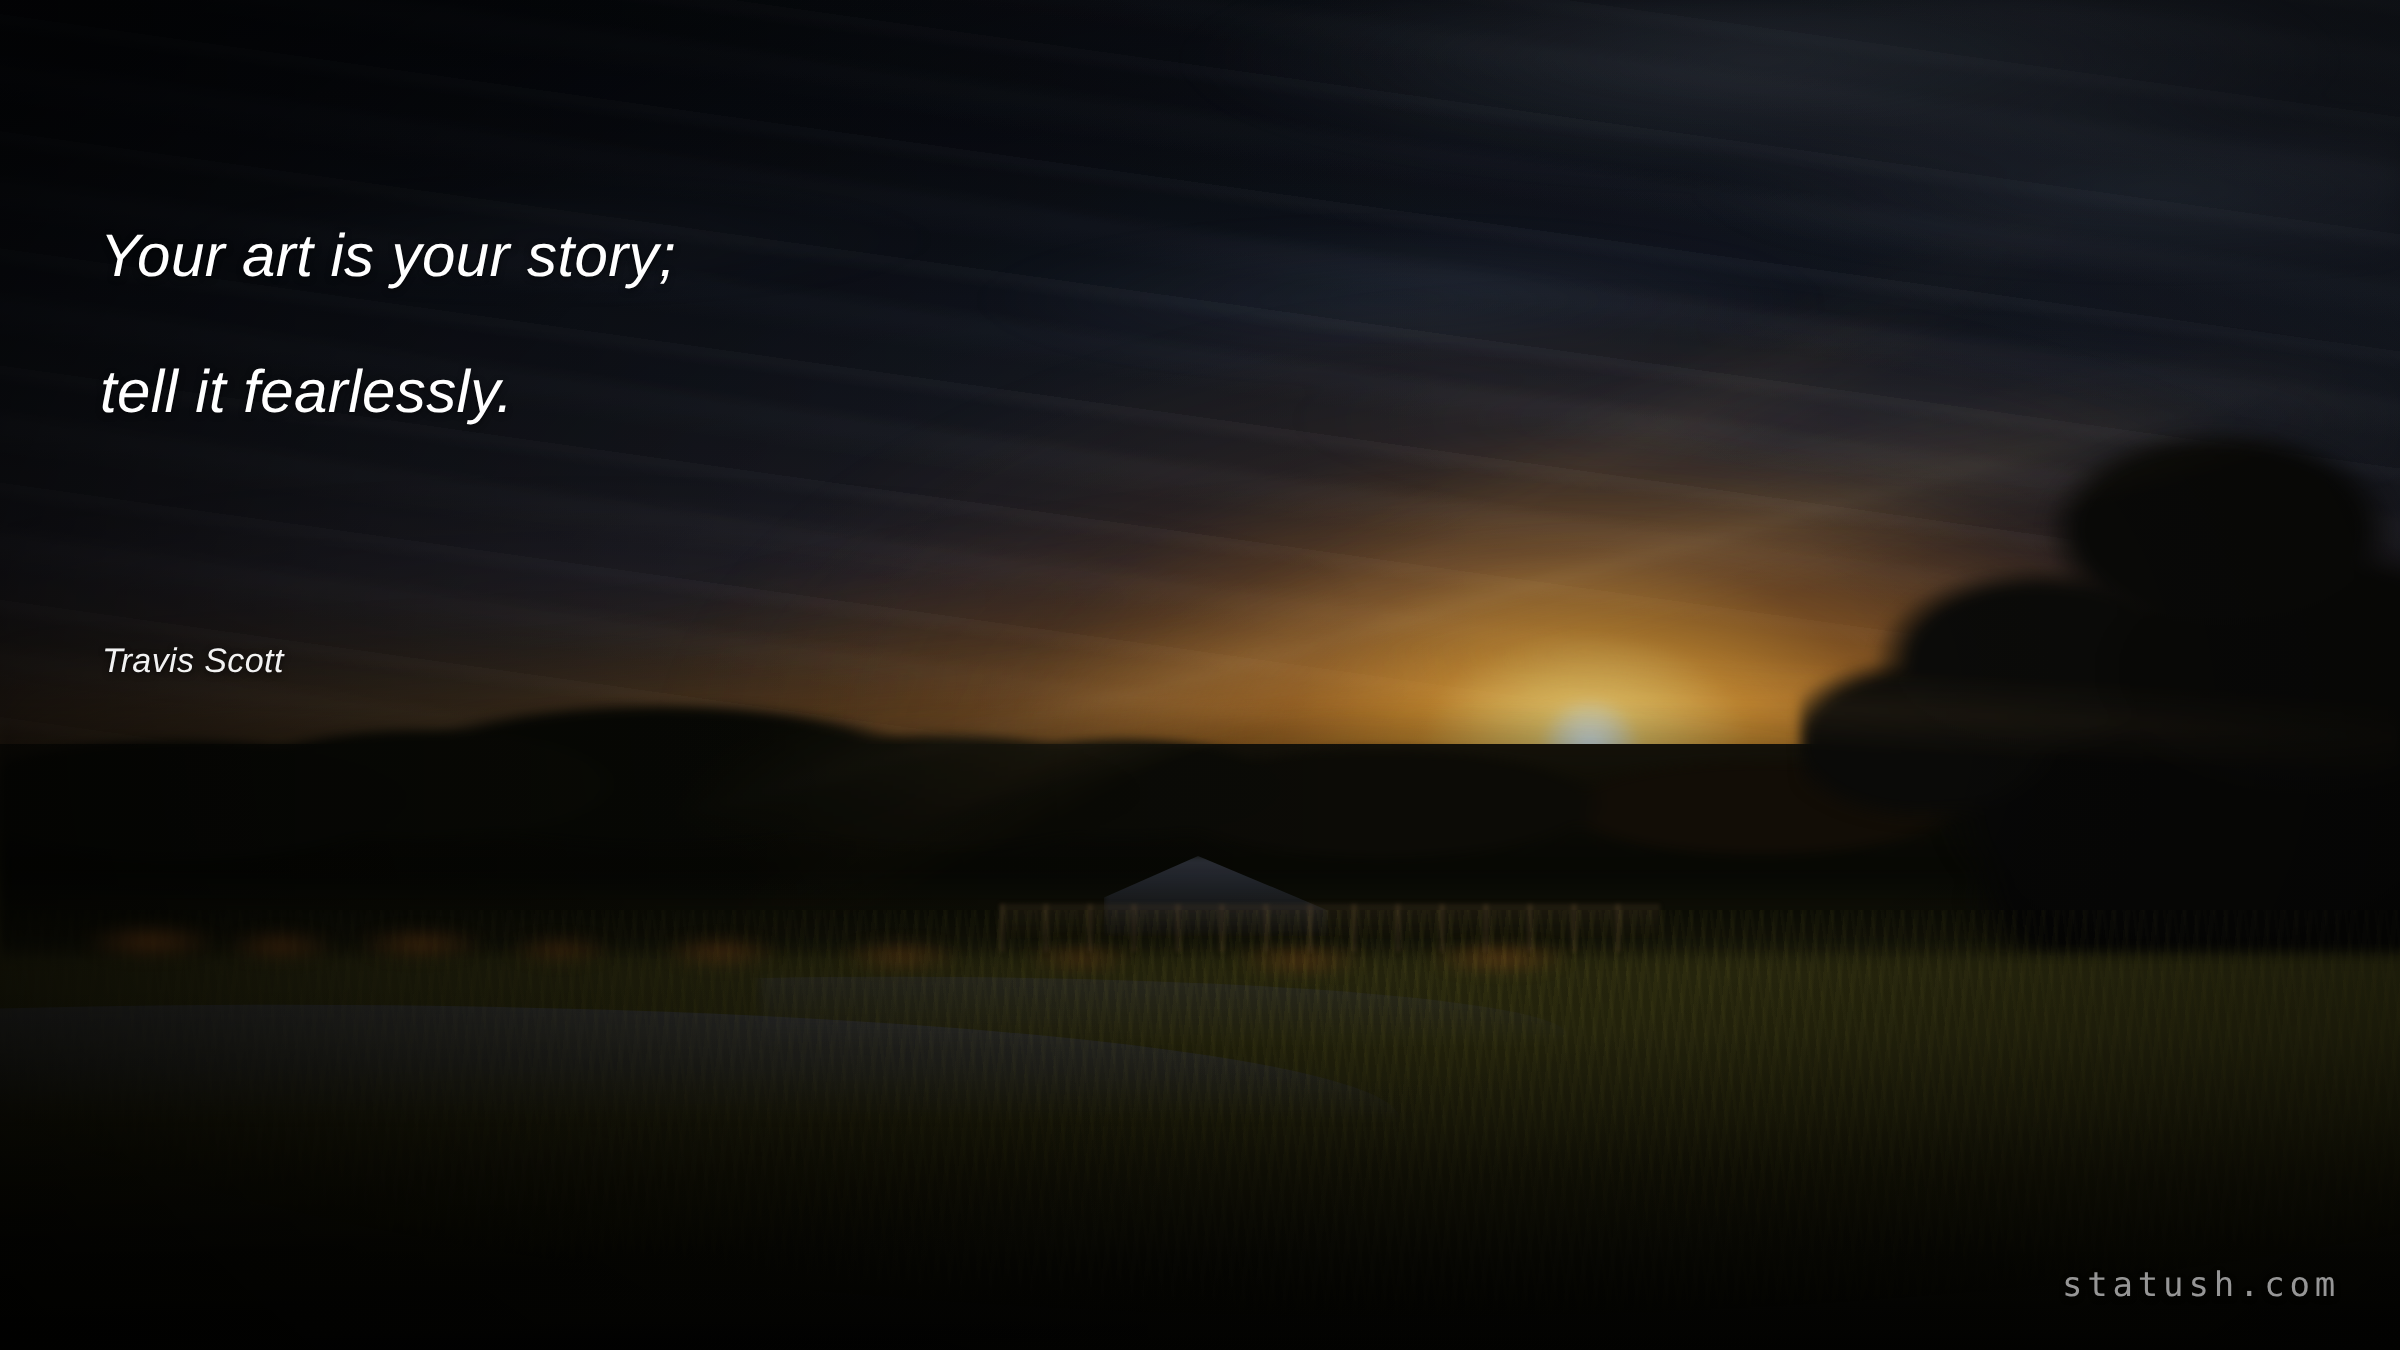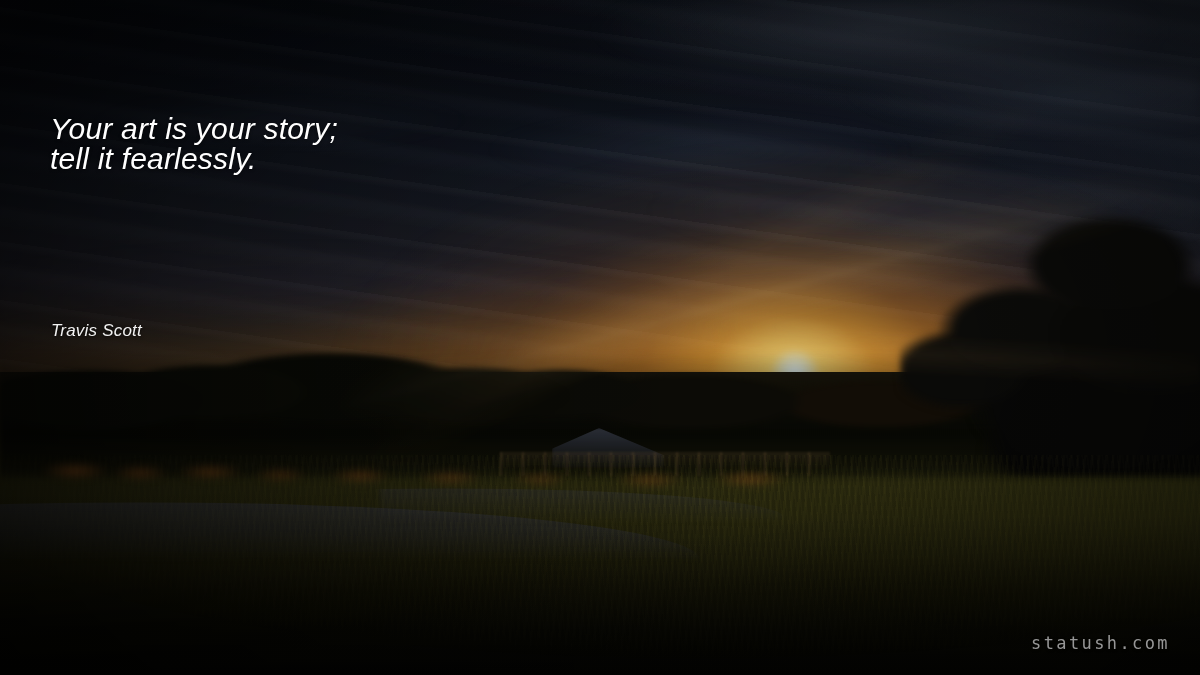--- a/index.html
+++ b/index.html
@@ -269,20 +269,21 @@
     width: 620px;
     z-index: 10;
   }
   .quote-line {
     font-size: 30px;
     font-style: italic;
     font-weight: 400;
     color: #ffffff;
     line-height: 1.0;
     letter-spacing: 0.2px;
+    margin-bottom: 38px;
     text-shadow: 0 1px 3px rgba(0,0,0,0.55);
     white-space: nowrap;
   }
   .quote-line:last-child { margin-bottom: 0; }
 
   #author {
     position: absolute;
     left: 51px;
     top: 321px;
     z-index: 10;

